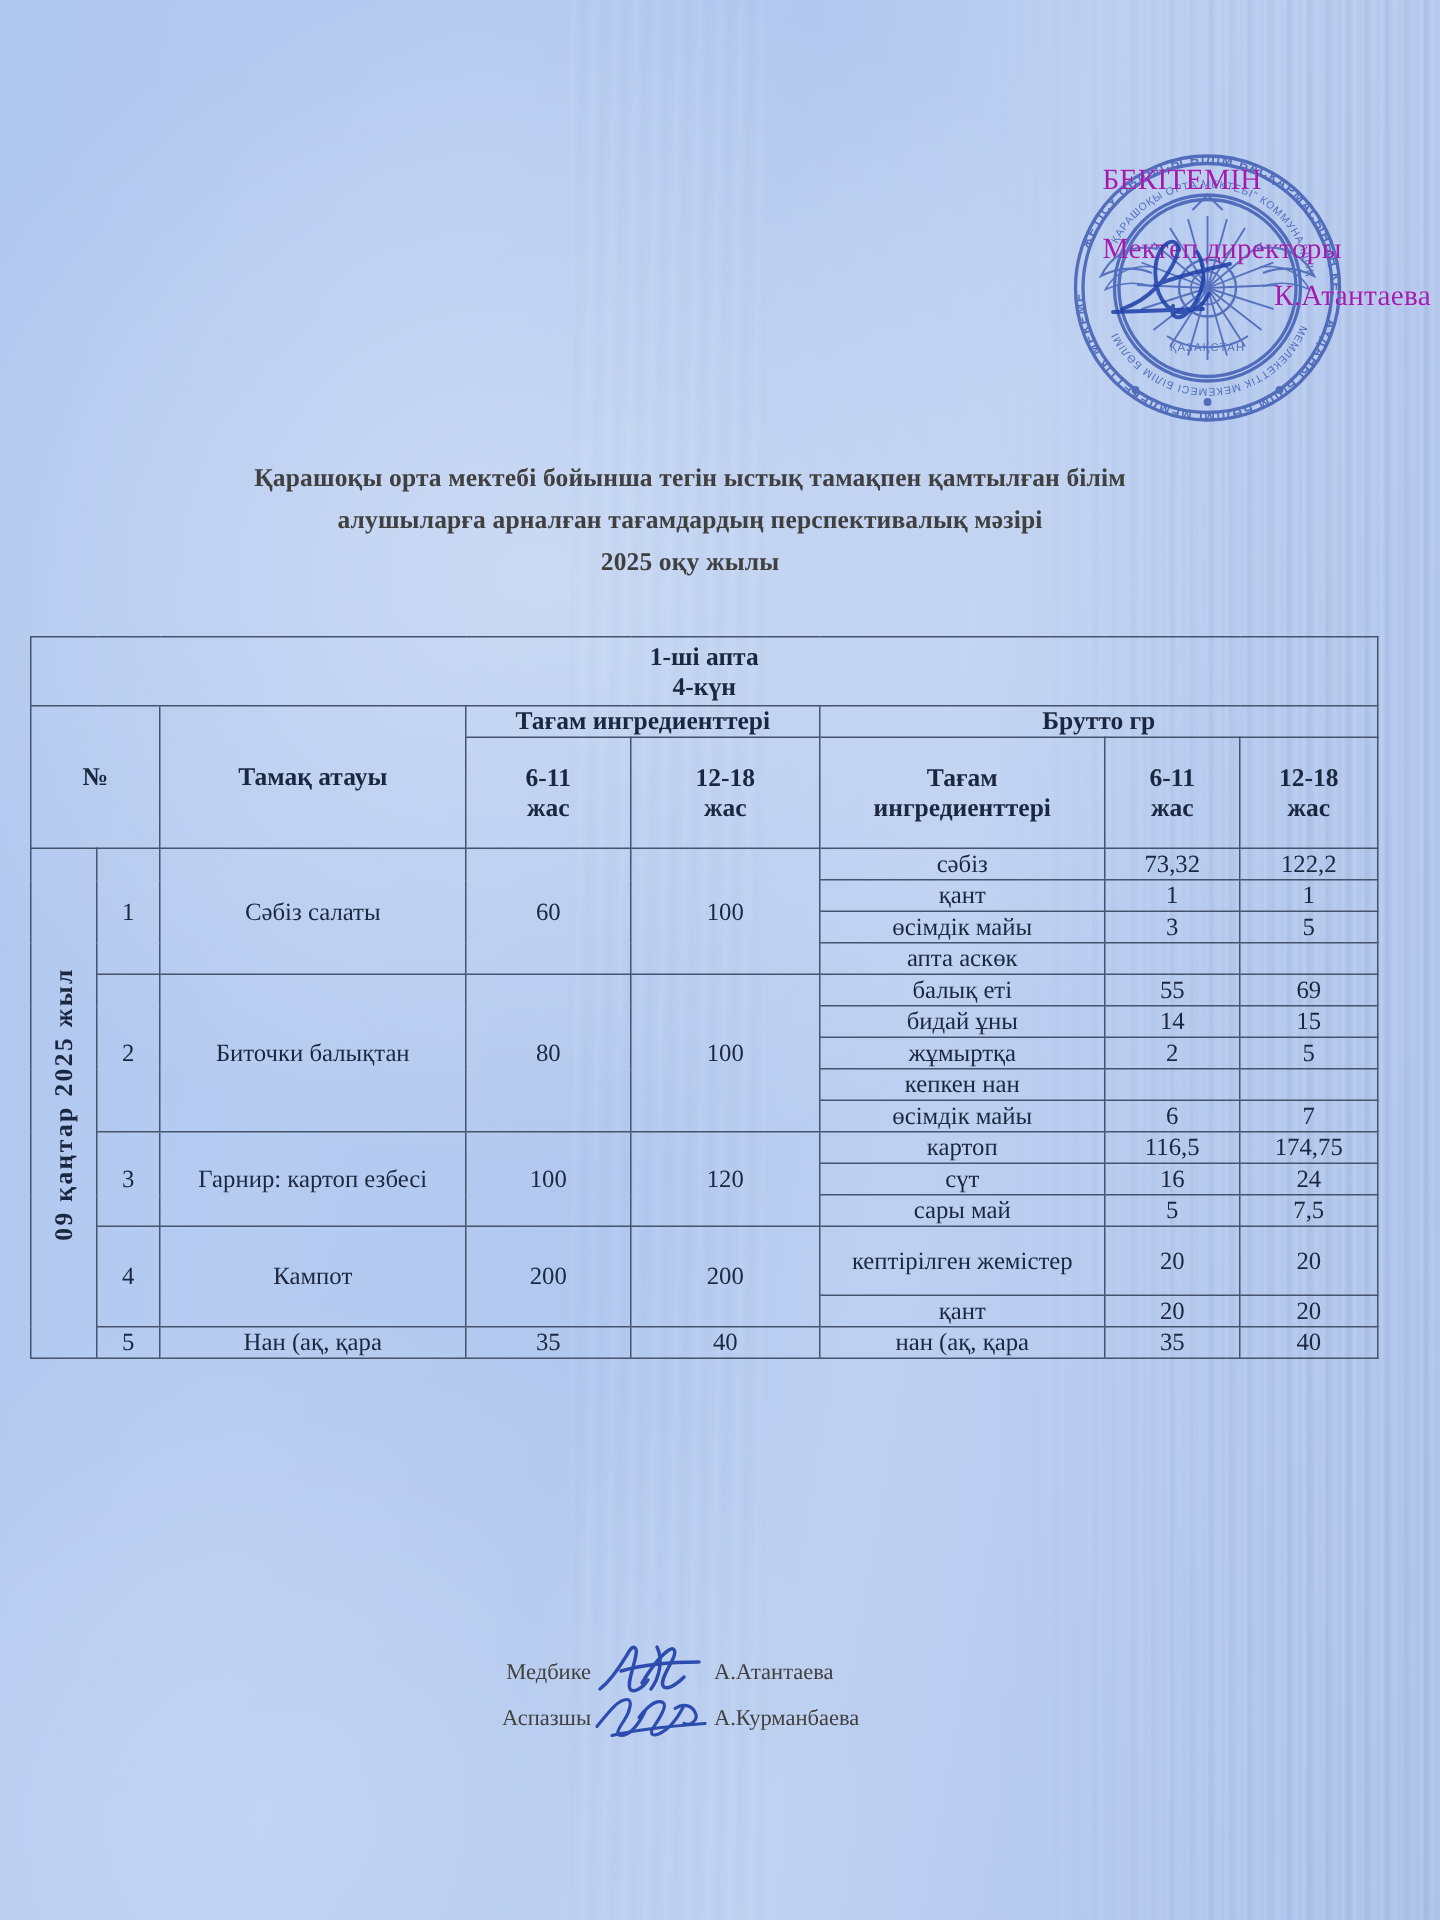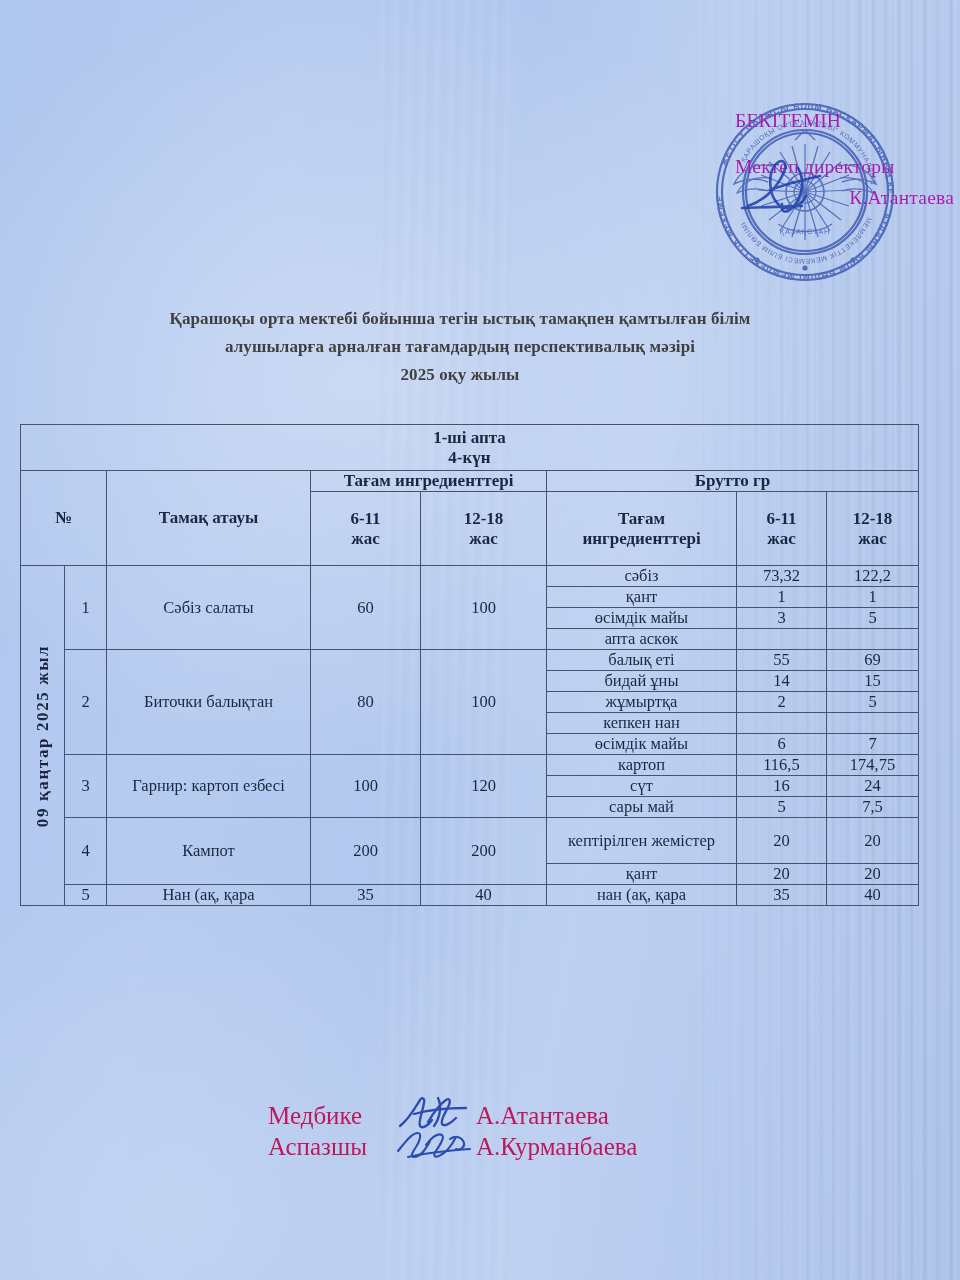--- a/index.html
+++ b/index.html
@@ -177,23 +177,24 @@
   col.c-ing  { width: 190px; }
   col.c-b1   { width: 90px; }
   col.c-b2   { width: 92px; }
 
   
   #footer {
     position: absolute;
     left: 268px;
     top: 1100px;
     z-index: 4;
-    color: #be185d;
-    font-size: 25px;
+    color: #404040;
+    font-size: 15px;
     line-height: 31px;
+    text-align: right;
   }
   .sigrow { display: flex; align-items: center; height: 31px; }
   .sigrow .role { width: 126px; }
   .sigrow .mark { width: 82px; height: 31px; position: relative; }
   .sigrow .mark svg { position: absolute; left: 0; top: -4px; width: 82px; height: 36px; opacity: .9; }
   .sigrow .who { white-space: nowrap; }
 </style>
 </head>
 <body>
 

